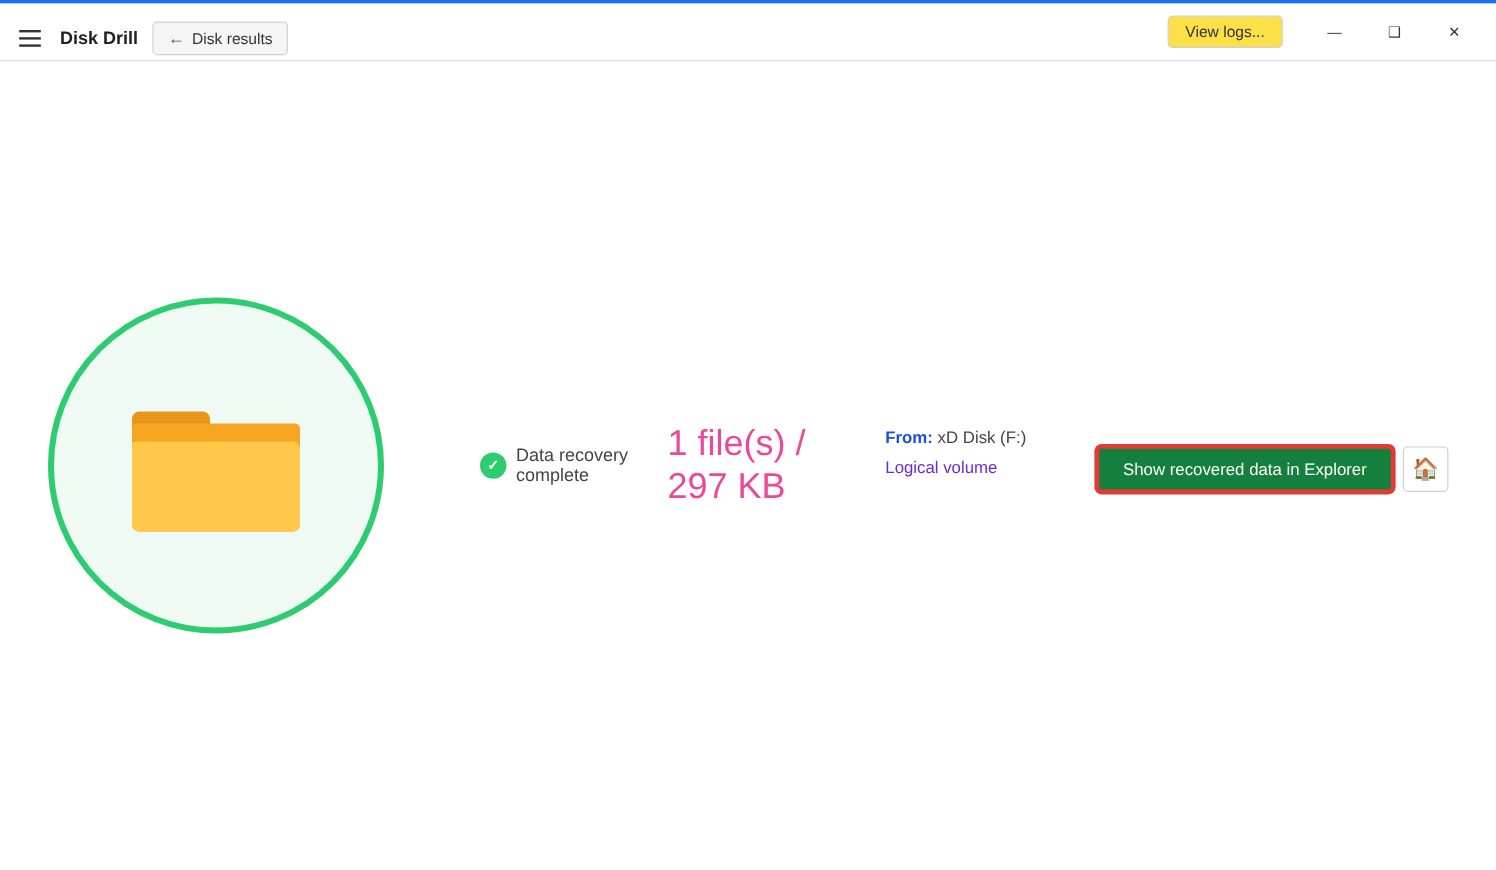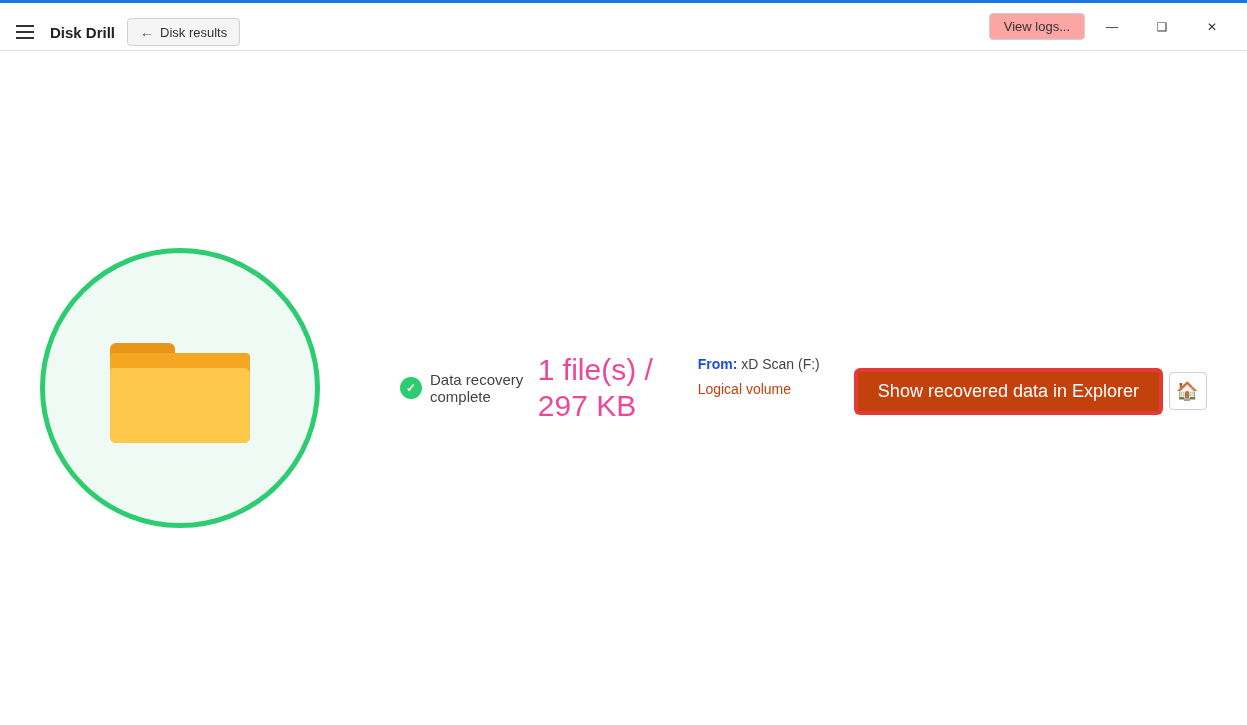--- a/index.html
+++ b/index.html
@@ -78,26 +78,26 @@
 
     .title-bar-right {
       display: flex;
       align-items: center;
       gap: 4px;
     }
 
     .view-logs-btn {
       padding: 5px 14px;
       border: 1px solid #d0d0d0;
-      background: #fca5a5;
+      background: #fde047;
       border-radius: 4px;
       cursor: pointer;
       font-size: 13px;
       color: #333;
-      margin-right: 0;
+      margin-right: 16px;
     }
 
     .window-control {
       width: 46px;
       height: 32px;
       display: flex;
       align-items: center;
       justify-content: center;
       cursor: pointer;
       border-radius: 2px;
@@ -221,39 +221,39 @@
       color: #444;
       line-height: 1.8;
     }
 
     .from-info .label {
       font-weight: 600;
       color: #1d4ed8;
     }
 
     .from-info .source-detail {
-      color: #c2410c;
+      color: #6d28d9;
       font-weight: 400;
     }
 
     .actions {
       display: flex;
       align-items: center;
       gap: 8px;
       margin-top: 6px;
     }
 
     .show-explorer-btn {
       padding: 9px 20px;
-      background: #c2410c;
+      background: #15803d;
       color: white;
       border: 2px solid #e53935;
       border-radius: 4px;
       cursor: pointer;
-      font-size: 18px;
+      font-size: 14px;
       font-weight: 500;
       white-space: nowrap;
       box-shadow: 0 0 0 2px #e53935;
     }
 
     .home-btn {
       width: 38px;
       height: 38px;
       border: 1px solid #d0d0d0;
       background: #ffffff;
@@ -305,21 +305,21 @@
   <div class="info-panel">
 
     <div class="recovery-status">
       <div class="check-circle"></div>
       <span class="recovery-status-text">Data recovery complete</span>
     </div>
 
     <div class="files-count">1 file(s) / 297 KB</div>
 
     <div class="from-info">
-      <div><span class="label">From: </span><span>xD Scan (F:) </span><span class="source-detail">Logical volume</span></div>
+      <div><span class="label">From: </span><span>xD Disk (F:) </span><span class="source-detail">Logical volume</span></div>
     </div>
 
     <div class="actions">
       <button class="show-explorer-btn">Show recovered data in Explorer</button>
       <button class="home-btn">
         <span>🏠</span>
       </button>
     </div>
 
   </div>

